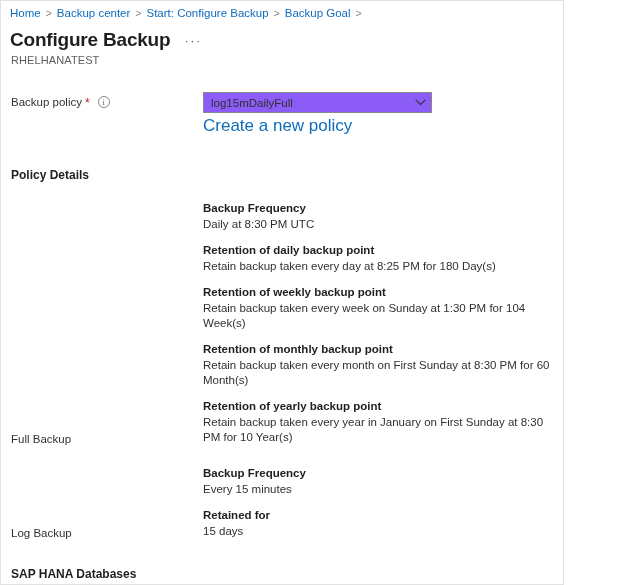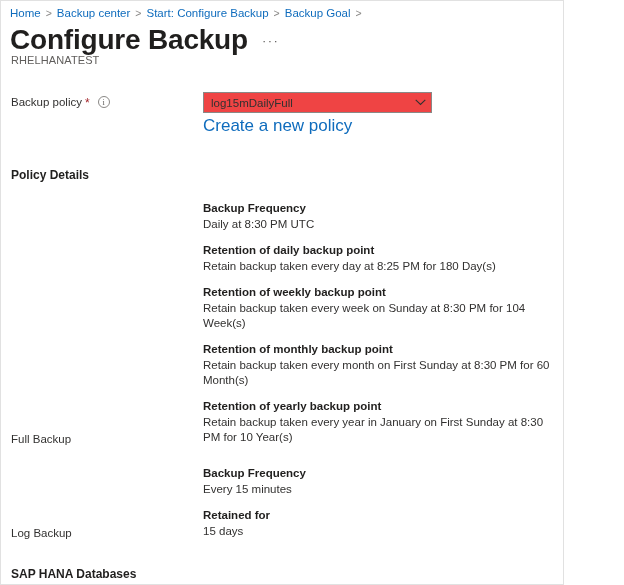--- a/index.html
+++ b/index.html
@@ -44,21 +44,21 @@
     user-select: none;
   }
 
   
   .title-row {
     display: flex;
     align-items: flex-end;
     padding: 6px 0 0 9px;
   }
   .page-title {
-    font-size: 28px;
+    font-size: 19px;
     font-weight: 600;
     color: #201f1e;
     letter-spacing: -0.2px;
     line-height: 26px;
   }
   .title-ellipsis {
     margin-left: 14px;
     margin-bottom: 5px;
     color: #605e5c;
     font-size: 13px;
@@ -113,21 +113,21 @@
     cursor: pointer;
     box-sizing: border-box;
   }
   .field-control { flex: 1 1 auto; }
   .select-box {
     position: relative;
     width: 229px;
     height: 21px;
     box-sizing: border-box;
     border: 1px solid #8a8886;
-    background: #ef4444;
+    background: #8b5cf6;
     display: flex;
     align-items: center;
     cursor: pointer;
   }
   .select-value {
     font-size: 11.5px;
     color: #323130;
     padding-left: 7px;
     white-space: nowrap;
     overflow: hidden;
@@ -262,21 +262,21 @@
       <div class="detail-block">
         <div class="detail-title">Backup Frequency</div>
         <div class="detail-text">Daily at 8:30 PM UTC</div>
       </div>
       <div class="detail-block">
         <div class="detail-title">Retention of daily backup point</div>
         <div class="detail-text">Retain backup taken every day at 8:25 PM for 180 Day(s)</div>
       </div>
       <div class="detail-block">
         <div class="detail-title">Retention of weekly backup point</div>
-        <div class="detail-text">Retain backup taken every week on Sunday at 8:30 PM for 104 Week(s)</div>
+        <div class="detail-text">Retain backup taken every week on Sunday at 1:30 PM for 104 Week(s)</div>
       </div>
       <div class="detail-block">
         <div class="detail-title">Retention of monthly backup point</div>
         <div class="detail-text">Retain backup taken every month on First Sunday at 8:30 PM for 60 Month(s)</div>
       </div>
       <div class="detail-block">
         <div class="detail-title">Retention of yearly backup point</div>
         <div class="detail-text">Retain backup taken every year in January on First Sunday at 8:30 PM for 10 Year(s)</div>
       </div>
     </div>

